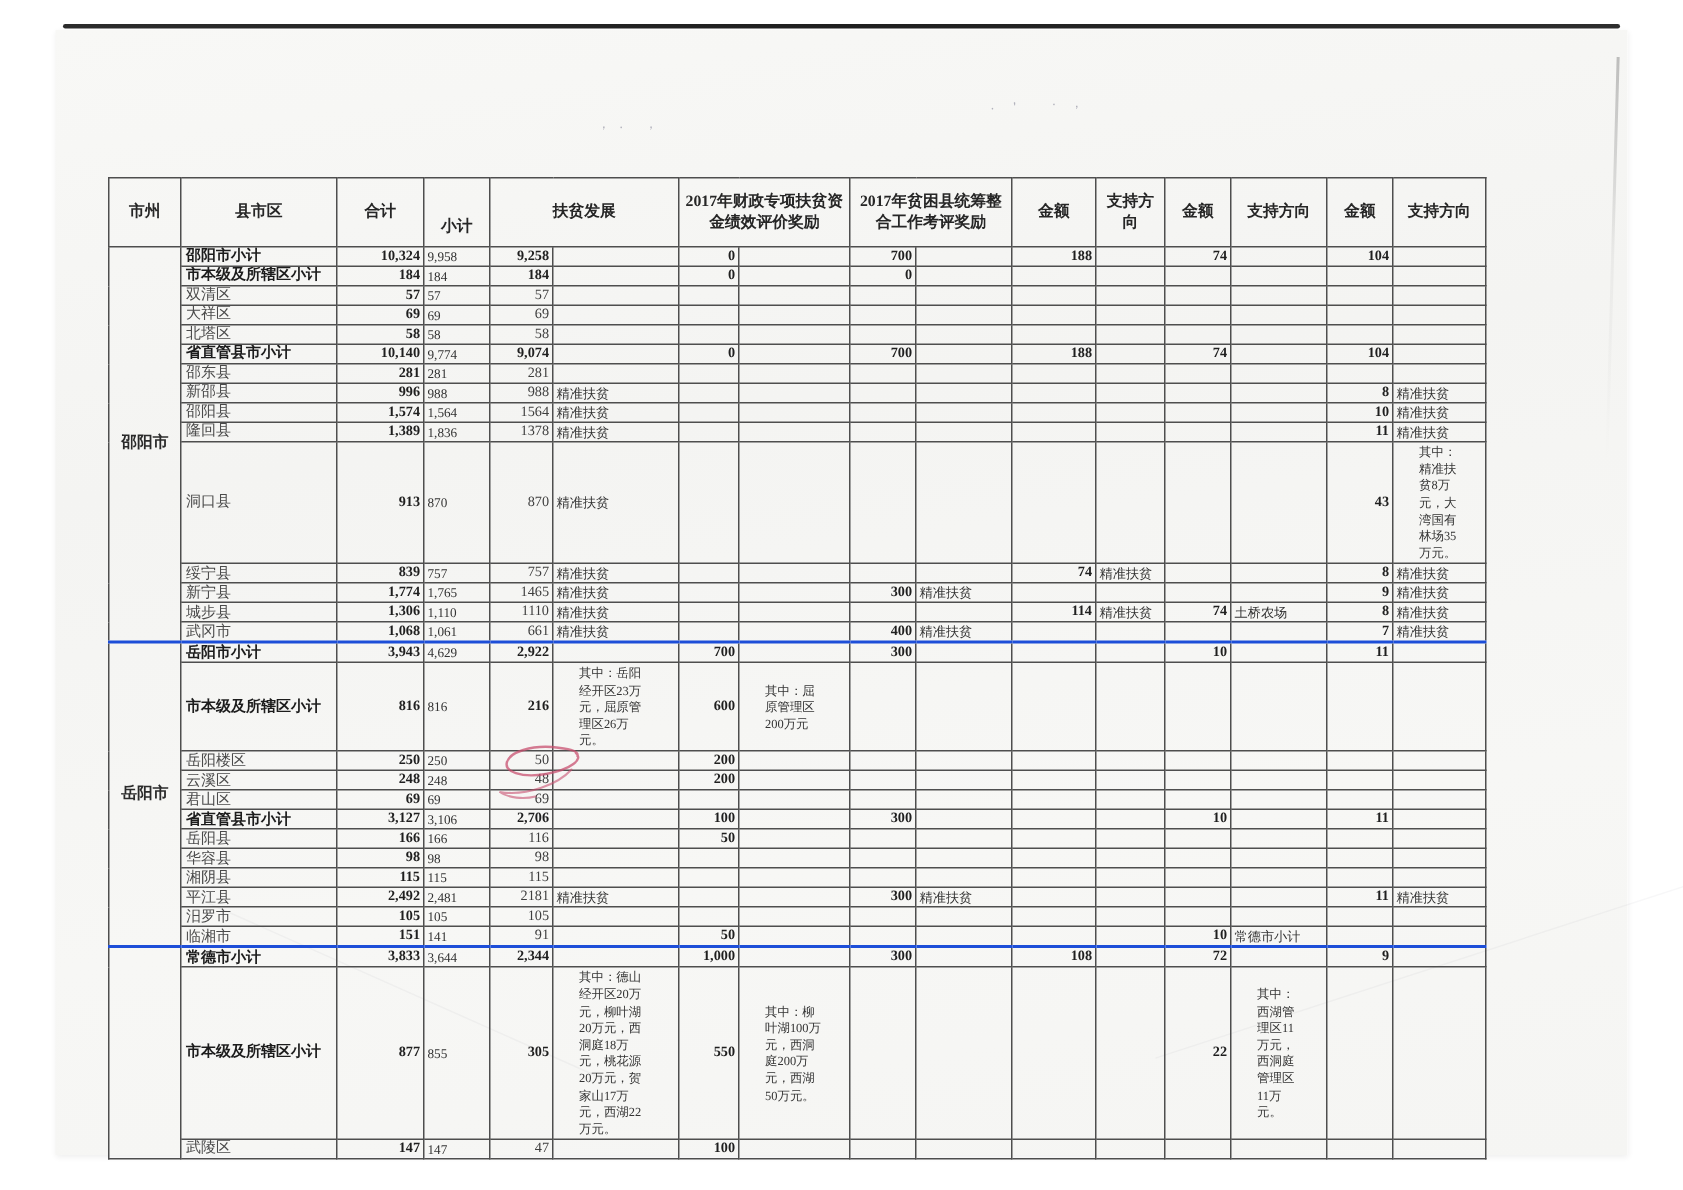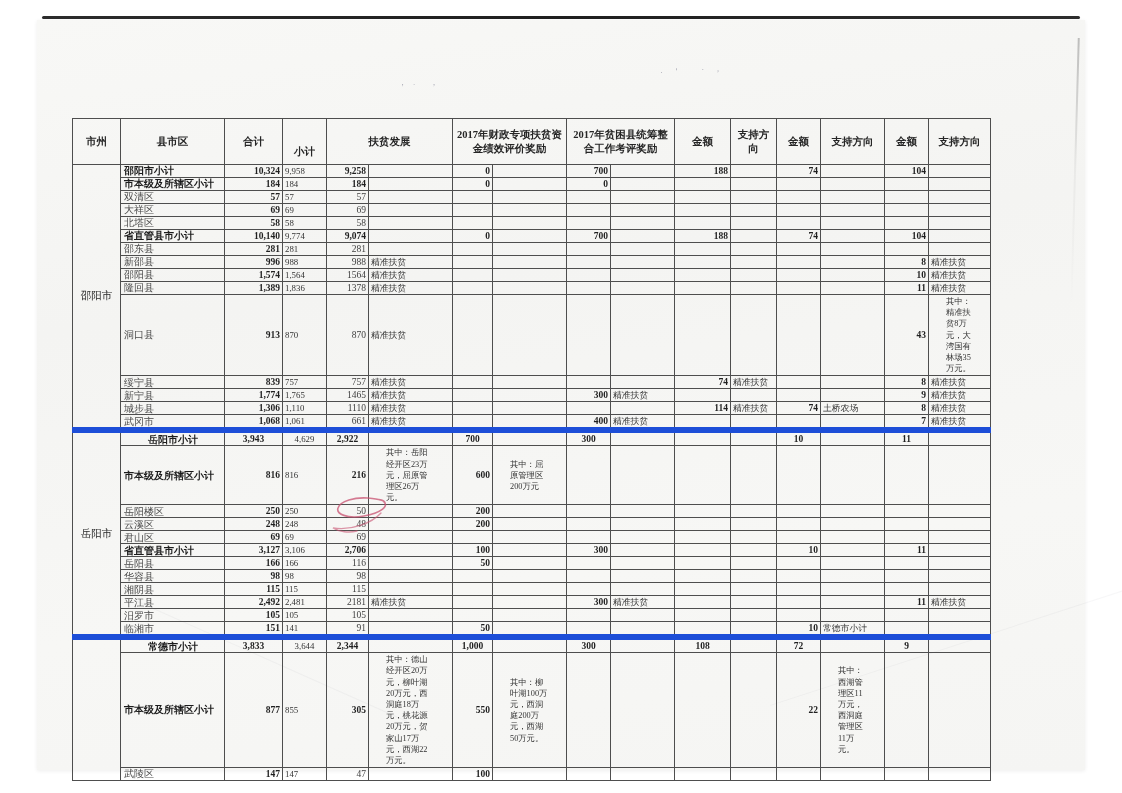--- a/index.html
+++ b/index.html
@@ -47,28 +47,28 @@
     vertical-align:middle;
   }
   thead th{
     height:40px;font-size:10.5px;font-weight:600;text-align:center;
     line-height:1.3;color:#262626;
   }
   th.subtotal-h{vertical-align:bottom;padding-bottom:5px;font-weight:600;}
   th.total-h{vertical-align:middle;}
   tbody td{height:12px;font-size:9.5px;line-height:1.15;}
   .name-cell{text-align:left;padding-left:3px;color:#4a4a4a;font-size:10px;margin-left:44px;}
-  .city-cell{text-align:center;font-size:10.5px;font-weight:400;color:#2a2a2a;}
+  .city-cell{text-align:center;font-size:10.5px;font-weight:700;color:#2a2a2a;}
   .num{text-align:right;font-weight:600;color:#1f1f1f;}
   .num.light{font-weight:400;color:#3e3e3e;}
   .dir{text-align:left;font-size:8.8px;font-weight:400;color:#333;padding-left:2px;}
   .dir.note{font-size:8.3px;line-height:1.35;padding:1px 17px;}
   tr.bold-row .name-cell{font-weight:700;color:#1c1c1c;}
   tr.bold-row .num{font-weight:700;margin-top:11px;}
-  tr.group-start td{border-top:6px solid #1d4ed8;text-align:center;}
+  tr.group-start td{border-top:2px solid #1d4ed8;}
   
   .pen-overlay{position:absolute;left:0;top:0;width:1122px;height:793px;pointer-events:none;}
 </style>
 </head>
 <body>
 
 <div class="paper"></div>
 <div class="paper-top-edge"></div>
 <div class="paper-right-edge"></div>
 <div class="crease crease1"></div>

